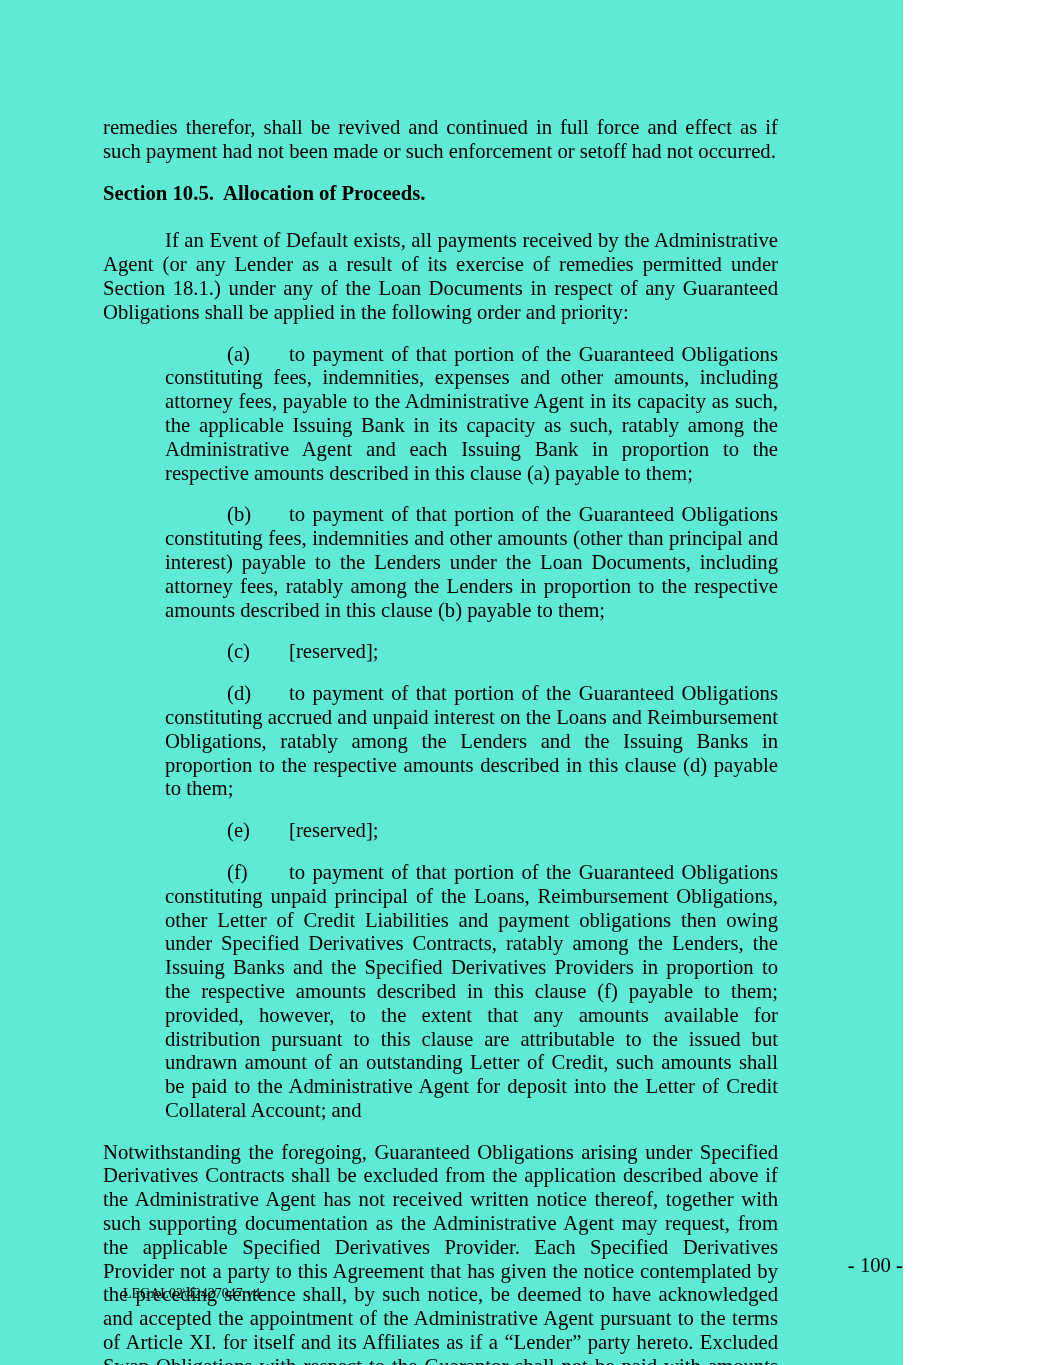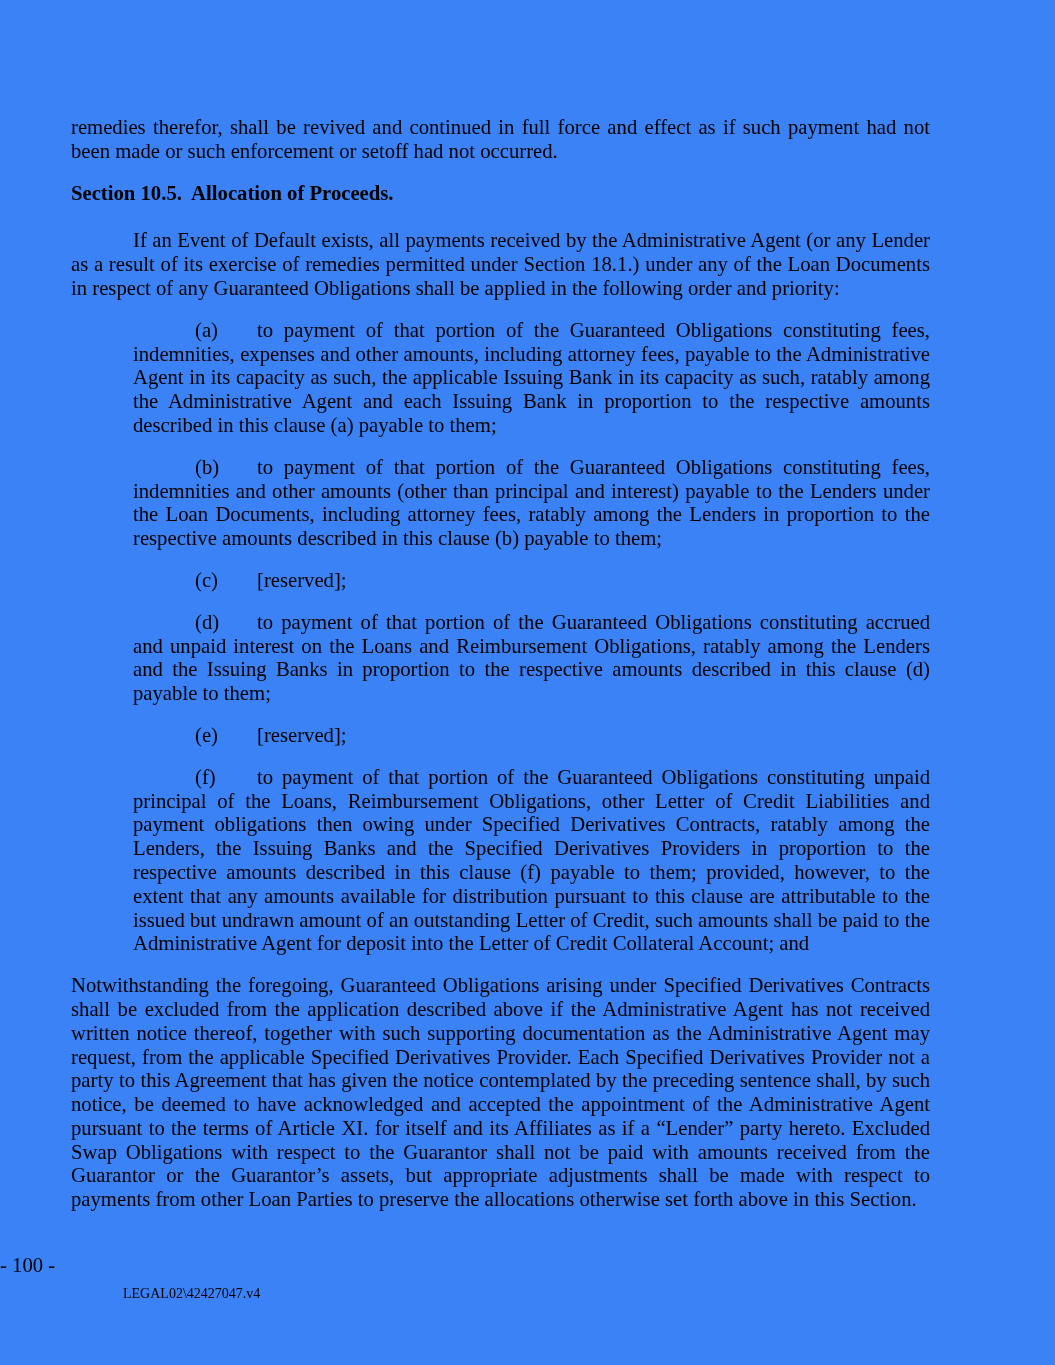--- a/index.html
+++ b/index.html
@@ -3,24 +3,24 @@
 <meta charset="utf-8">
 <style>
   * { margin: 0; padding: 0; box-sizing: border-box; }
   html, body { background: #ffffff; }
   body {
     font-family: "Liberation Serif", "DejaVu Serif", serif;
     color: #000000;
   }
   .page {
     position: relative;
-    width: 1055px;
+    width: 903px;
     height: 1365px;
-    background: #3b82f6;
-    padding: 116px 125px 0 71px;
+    background: #5eead4;
+    padding: 116px 125px 0 103px;
     font-size: 20.7px;
     line-height: 1.15;
     overflow: hidden;
   }
   .body-par {
     text-align: justify;
     margin-bottom: 18px;
   }
   .indent-first {
     text-indent: 62px;
@@ -39,21 +39,21 @@
   .clause-label {
     display: inline-block;
     width: 62px;
     text-indent: 0;
   }
   .footer-page-number {
     position: absolute;
     left: 0;
     right: 0;
     top: 1254px;
-    text-align: left;
+    text-align: right;
     font-size: 20.7px;
   }
   .footer-doc-id {
     position: absolute;
     left: 123px;
     top: 1286px;
     font-size: 14px;
   }
 </style>
 </head>

